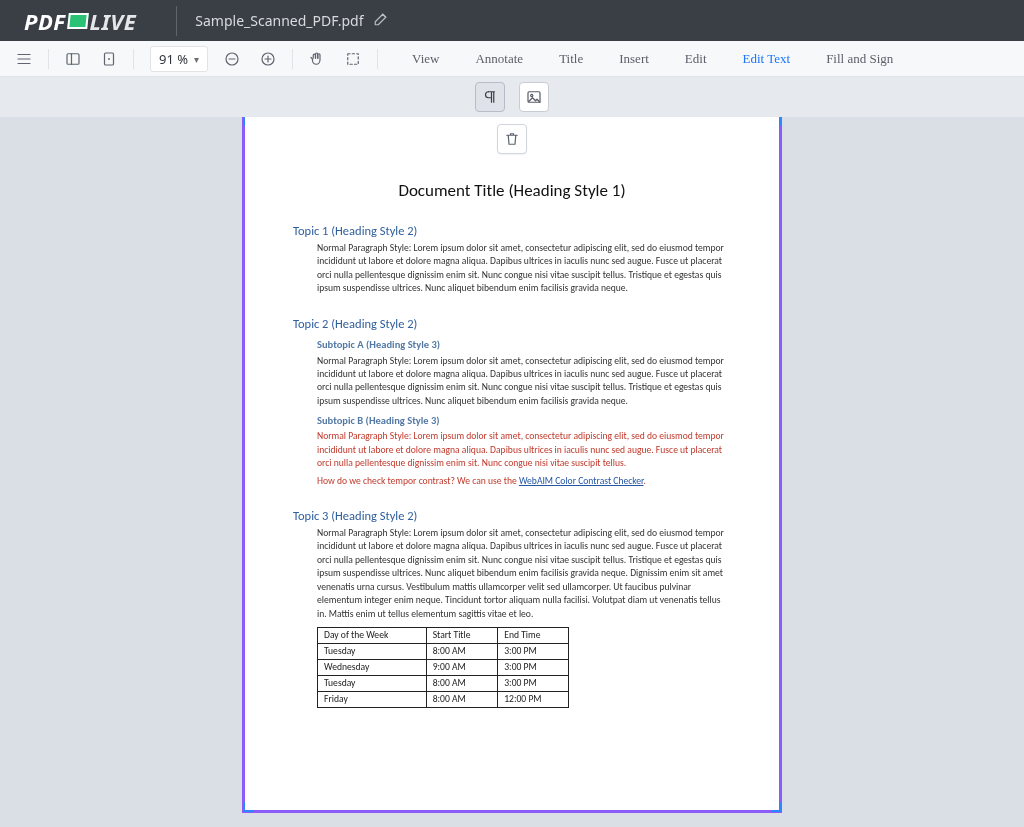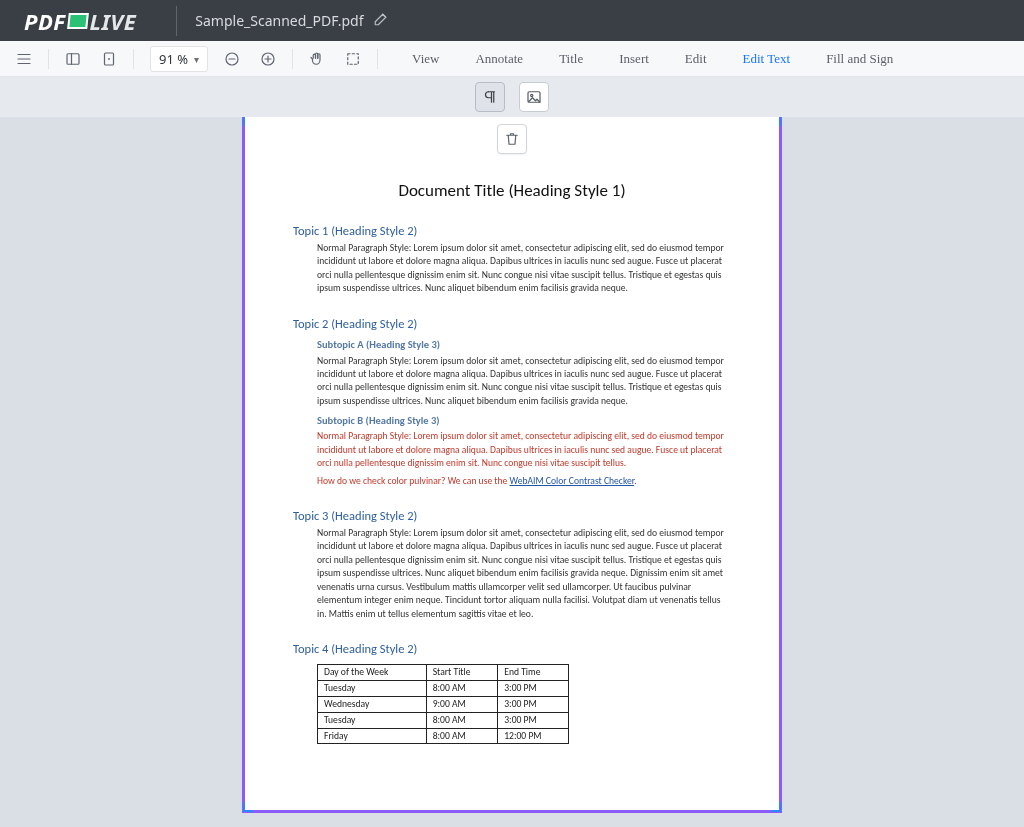--- a/index.html
+++ b/index.html
@@ -355,27 +355,26 @@
       <h2 class="h2">Topic 1 (Heading Style 2)</h2>
       <p class="para">Normal Paragraph Style: Lorem ipsum dolor sit amet, consectetur adipiscing elit, sed do eiusmod tempor incididunt ut labore et dolore magna aliqua. Dapibus ultrices in iaculis nunc sed augue. Fusce ut placerat orci nulla pellentesque dignissim enim sit. Nunc congue nisi vitae suscipit tellus. Tristique et egestas quis ipsum suspendisse ultrices. Nunc aliquet bibendum enim facilisis gravida neque.</p>
 
       <h2 class="h2">Topic 2 (Heading Style 2)</h2>
       <h3 class="h3">Subtopic A (Heading Style 3)</h3>
       <p class="para">Normal Paragraph Style: Lorem ipsum dolor sit amet, consectetur adipiscing elit, sed do eiusmod tempor incididunt ut labore et dolore magna aliqua. Dapibus ultrices in iaculis nunc sed augue. Fusce ut placerat orci nulla pellentesque dignissim enim sit. Nunc congue nisi vitae suscipit tellus. Tristique et egestas quis ipsum suspendisse ultrices. Nunc aliquet bibendum enim facilisis gravida neque.</p>
 
       <h3 class="h3">Subtopic B (Heading Style 3)</h3>
       <p class="para red">Normal Paragraph Style: Lorem ipsum dolor sit amet, consectetur adipiscing elit, sed do eiusmod tempor incididunt ut labore et dolore magna aliqua. Dapibus ultrices in iaculis nunc sed augue. Fusce ut placerat orci nulla pellentesque dignissim enim sit. Nunc congue nisi vitae suscipit tellus.</p>
       <p class="para red">
-        <span>How do we check color pulvinar?  We can use the </span><a class="doc-link">WebAIM Color Contrast Checker</a><span>.</span>
+        <span>How do we check tempor contrast?  We can use the </span><a class="doc-link">WebAIM Color Contrast Checker</a><span>.</span>
       </p>
 
       <h2 class="h2">Topic 3 (Heading Style 2)</h2>
       <p class="para">Normal Paragraph Style: Lorem ipsum dolor sit amet, consectetur adipiscing elit, sed do eiusmod tempor incididunt ut labore et dolore magna aliqua. Dapibus ultrices in iaculis nunc sed augue. Fusce ut placerat orci nulla pellentesque dignissim enim sit. Nunc congue nisi vitae suscipit tellus. Tristique et egestas quis ipsum suspendisse ultrices. Nunc aliquet bibendum enim facilisis gravida neque. Dignissim enim sit amet venenatis urna cursus. Vestibulum mattis ullamcorper velit sed ullamcorper. Ut faucibus pulvinar elementum integer enim neque. Tincidunt tortor aliquam nulla facilisi. Volutpat diam ut venenatis tellus in. Mattis enim ut tellus elementum sagittis vitae et leo.</p>
 
-      <h2 class="h2">Topic 4 (Heading Style 2)</h2>
       <table class="sched">
         <tbody>
             <tr>
           <th>Day of the Week</th>
           <th>Start Title</th>
           <th>End Time</th>
         </tr>
         <tr>
           <td>Tuesday</td>
           <td>8:00 AM</td>

